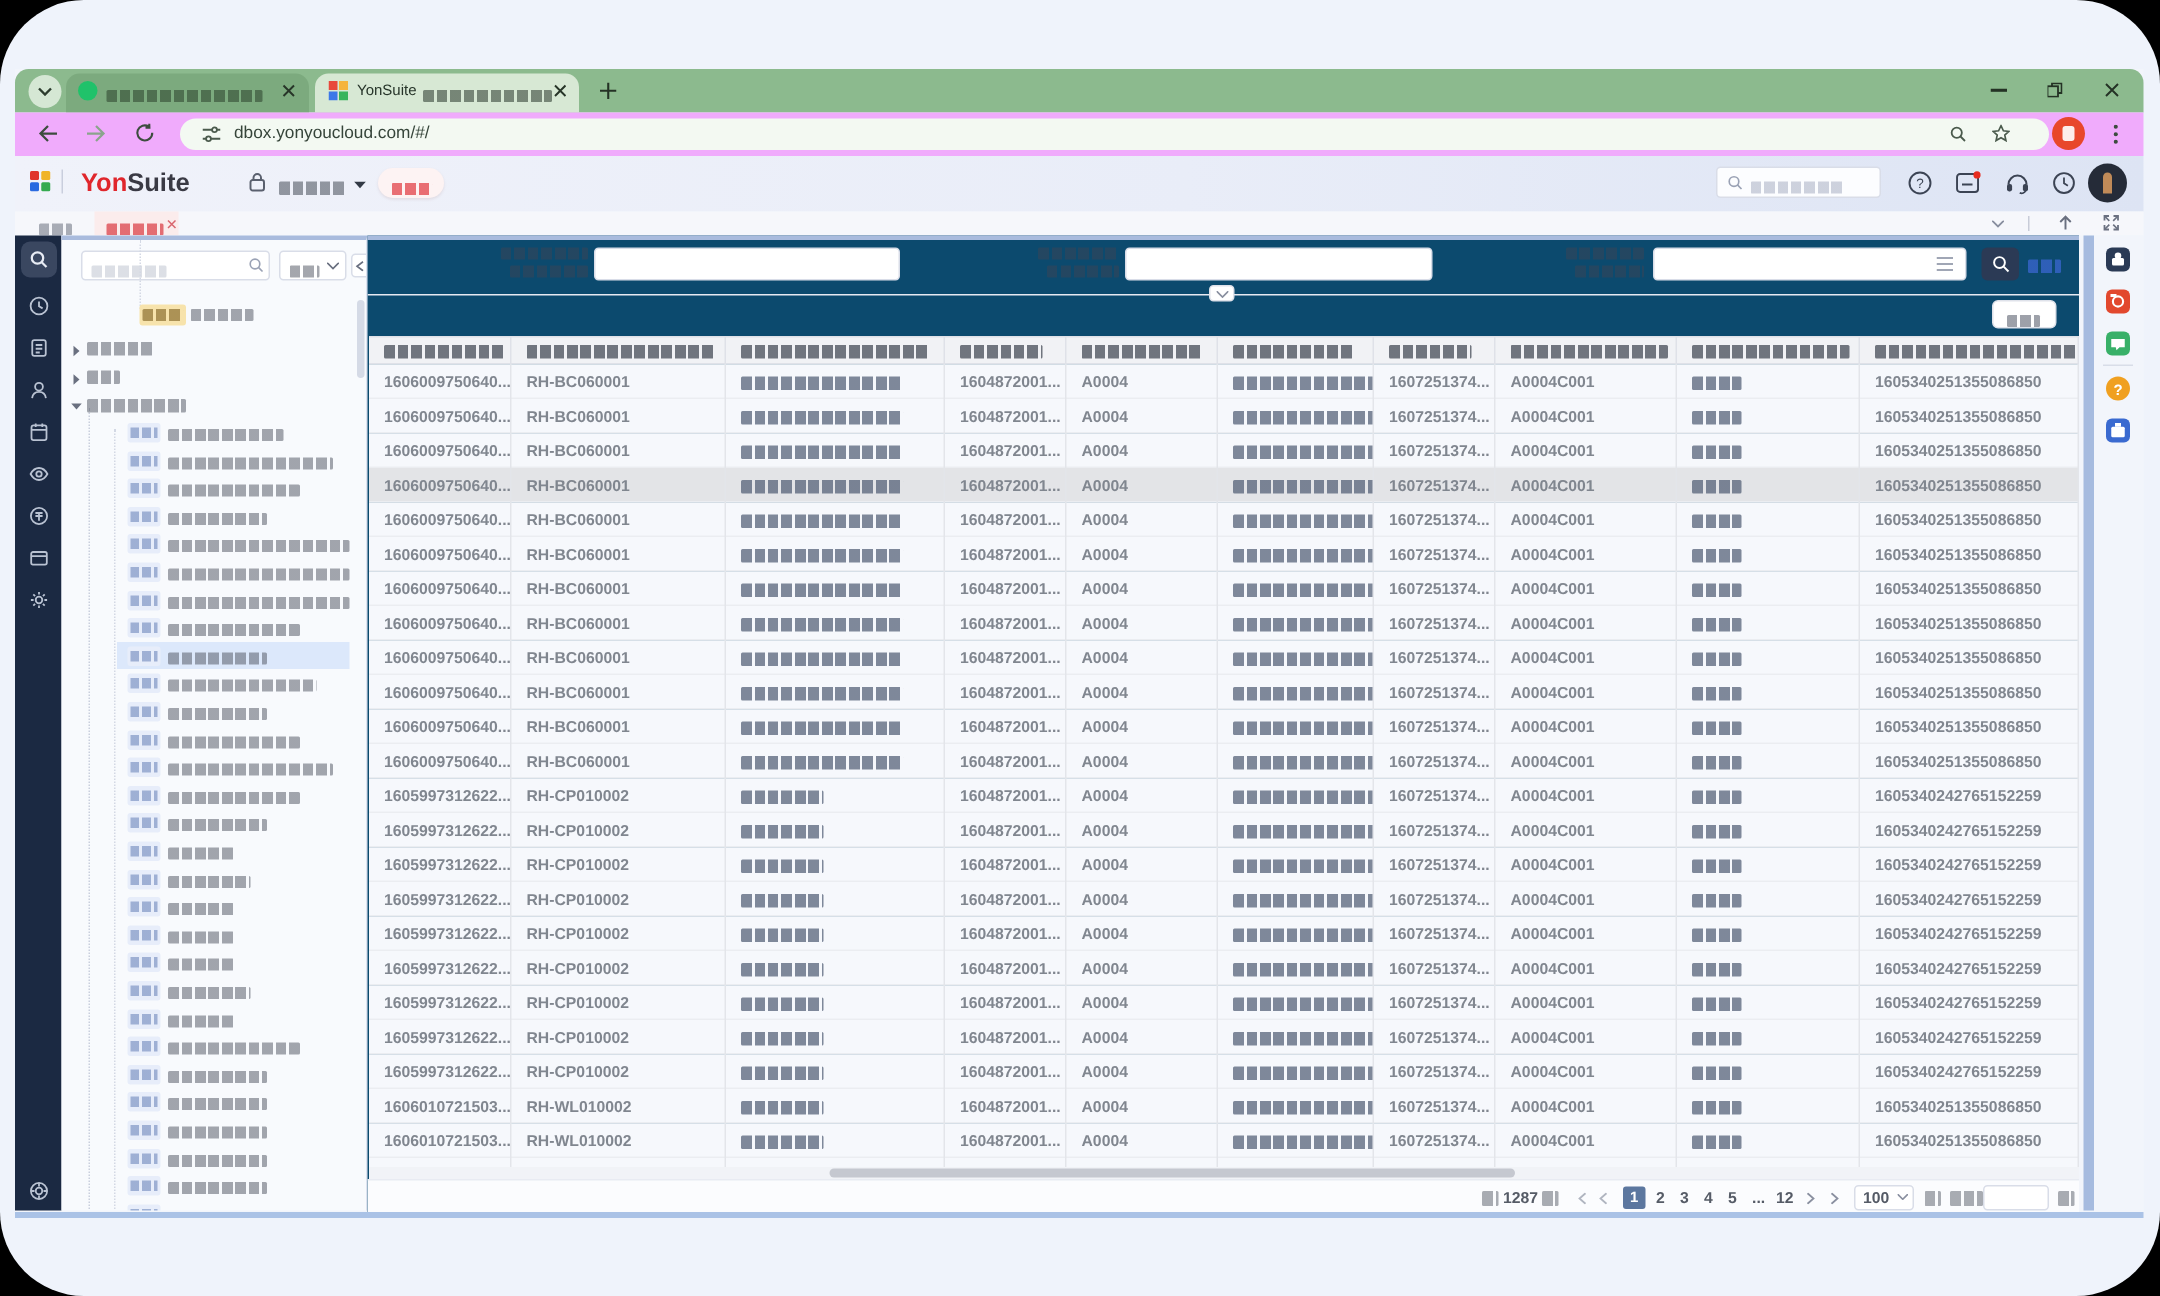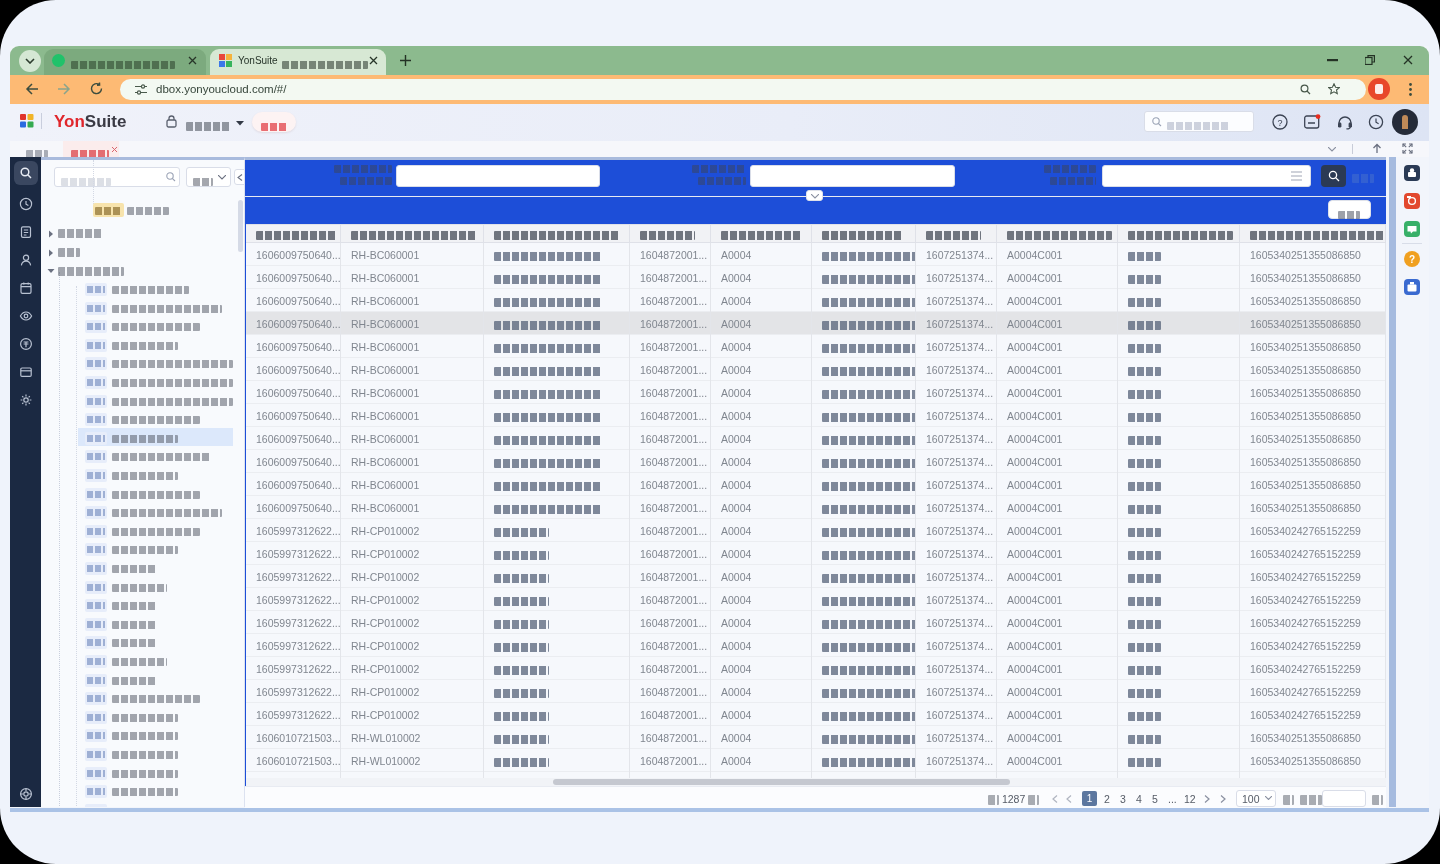--- a/index.html
+++ b/index.html
@@ -3,30 +3,30 @@
 *{margin:0;padding:0;box-sizing:border-box;}
 html,body{width:1440px;height:864px;background:#000;overflow:hidden;}
 body{font-family:"Liberation Sans",sans-serif;position:relative;}
 .screen{position:absolute;inset:0;background:#eff3fb;border-radius:56px;overflow:hidden;}
 .abs{position:absolute;}
 .t{display:inline-block;vertical-align:middle;background:repeating-linear-gradient(90deg,currentColor 0 7px,transparent 7px 9px);opacity:.5;border-radius:1px;}
 .zc{color:#4b5870;opacity:.7!important;}
 
 .win{position:absolute;left:10px;top:46px;width:1419px;height:766px;background:#f2f5fb;}
 .tabstrip{position:absolute;left:0;top:0;width:1419px;height:29px;background:#8cba8e;border-radius:9px 9px 0 0;}
-.toolbar{position:absolute;left:0;top:29px;width:1419px;height:29px;background:#fdba74;}
+.toolbar{position:absolute;left:0;top:29px;width:1419px;height:29px;background:#f0abfc;}
 .tab{position:absolute;top:3px;height:26px;border-radius:9px 9px 0 0;font-size:11px;color:#253426;}
 svg{display:block;}
 
 .apphead{position:absolute;left:0;top:58px;width:1419px;height:37px;background:linear-gradient(90deg,#f0f2fa 0%,#e9edf8 55%,#dde4f4 100%);}
 .apptabs{position:absolute;left:0;top:95px;width:1419px;height:16px;background:#f6f7fb;}
 .appbody{position:absolute;left:0;top:111px;width:1419px;height:655px;background:#f2f5fb;}
 .snav{position:absolute;left:0;top:0;width:31px;height:650px;background:#1b2942;}
 .tree{position:absolute;left:31px;top:0;width:204px;height:650px;background:#f8fafd;border-top:3px solid #a9bbdd;border-right:1px solid #dce2f0;overflow:hidden;}
-.main{position:absolute;left:235px;top:0;width:1141px;height:653px;background:#1d4ed8;border-top:3px solid #a9bbdd;overflow:hidden;}
+.main{position:absolute;left:235px;top:0;width:1141px;height:653px;background:#0c4a6e;border-top:3px solid #a9bbdd;overflow:hidden;font-weight:bold;}
 .vbar{position:absolute;left:1379px;top:0;width:7px;height:650px;background:#a6bbdf;}
 .rzone{position:absolute;left:1386px;top:0;width:33px;height:650px;background:#f2f5fb;}
 .treeitem{position:absolute;font-size:11px;color:#4a4f5c;white-space:nowrap;}
 .badge{display:inline-block;width:22px;height:13px;background:#e7edfa;border-radius:2px;margin-right:5px;vertical-align:middle;position:relative;top:-1px;}
 .badge i{display:block;margin:3px 2px;height:7px;background:repeating-linear-gradient(90deg,#6e87bb 0 6px,transparent 6px 8px);opacity:.6;}
 .inp{background:#fff;border:1px solid #d9dde8;border-radius:3px;}
 .cell{position:absolute;overflow:hidden;white-space:nowrap;font-size:10.5px;color:#80868f;padding:6px 0 0 10px;height:23px;}
 .hcell{position:absolute;overflow:hidden;white-space:nowrap;font-size:11px;font-weight:bold;color:#333a46;padding:4px 0 0 10px;height:19px;border-right:1px solid #dfe1e8;}
 </style></head><body>
 <div class="screen">

